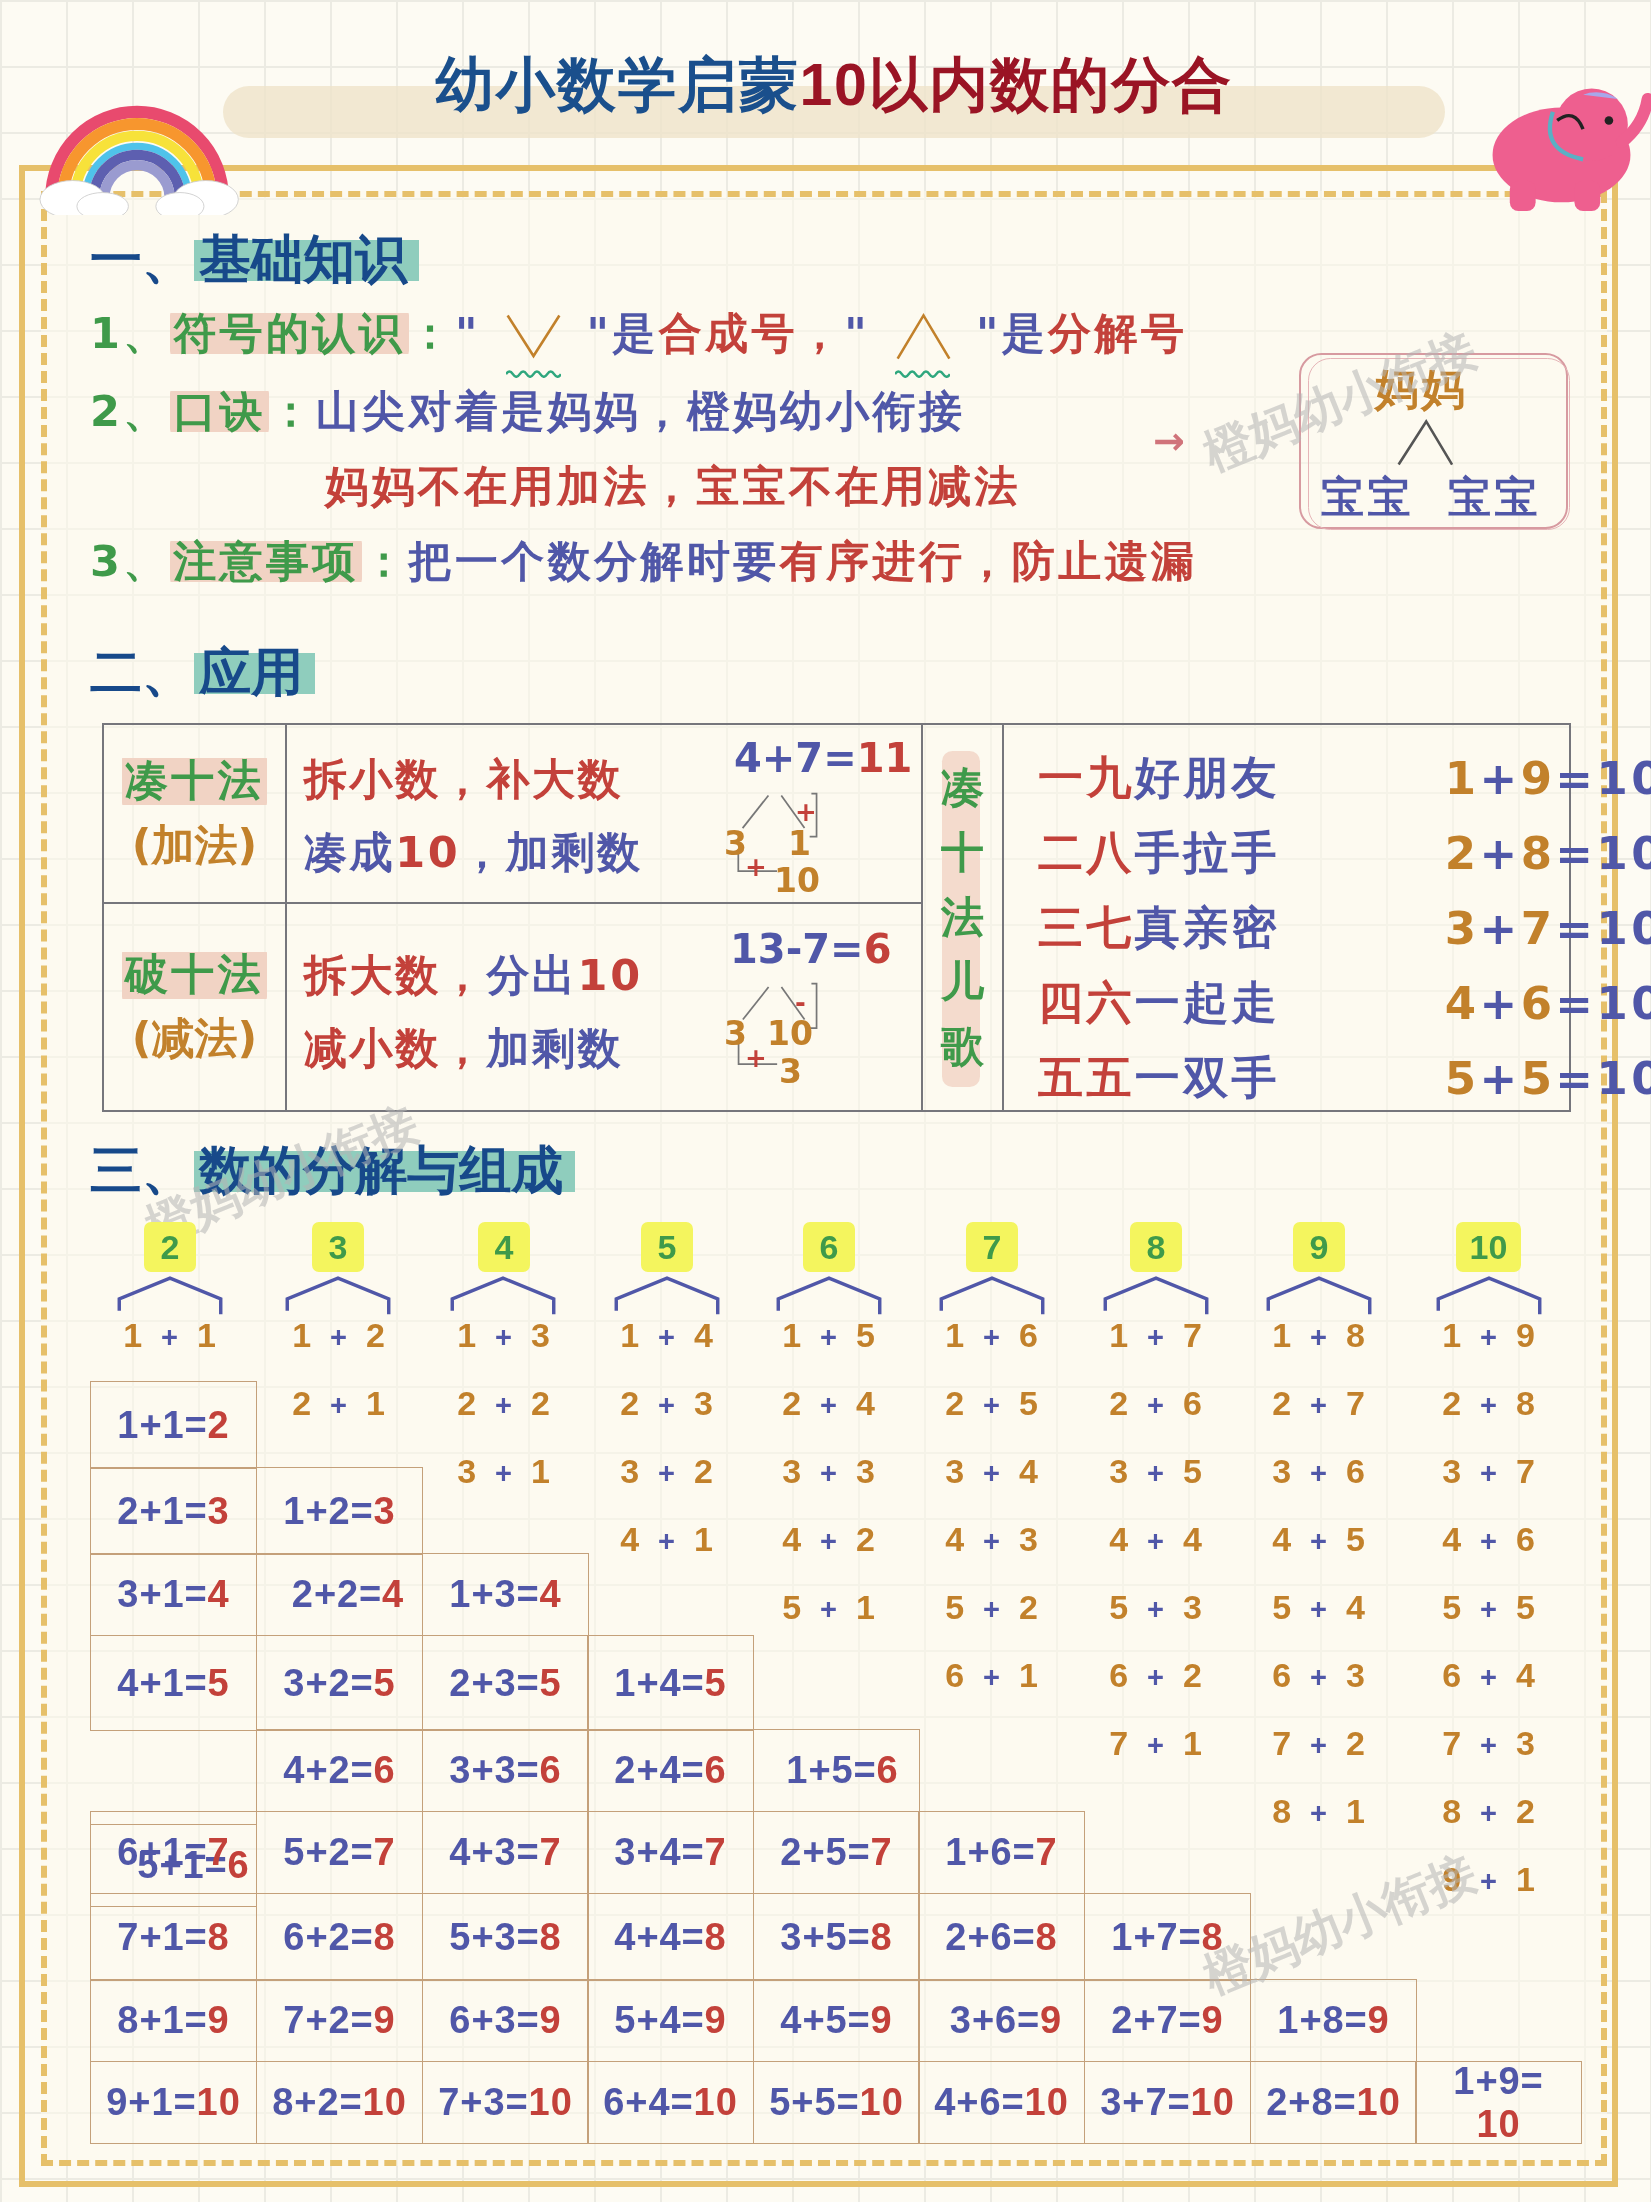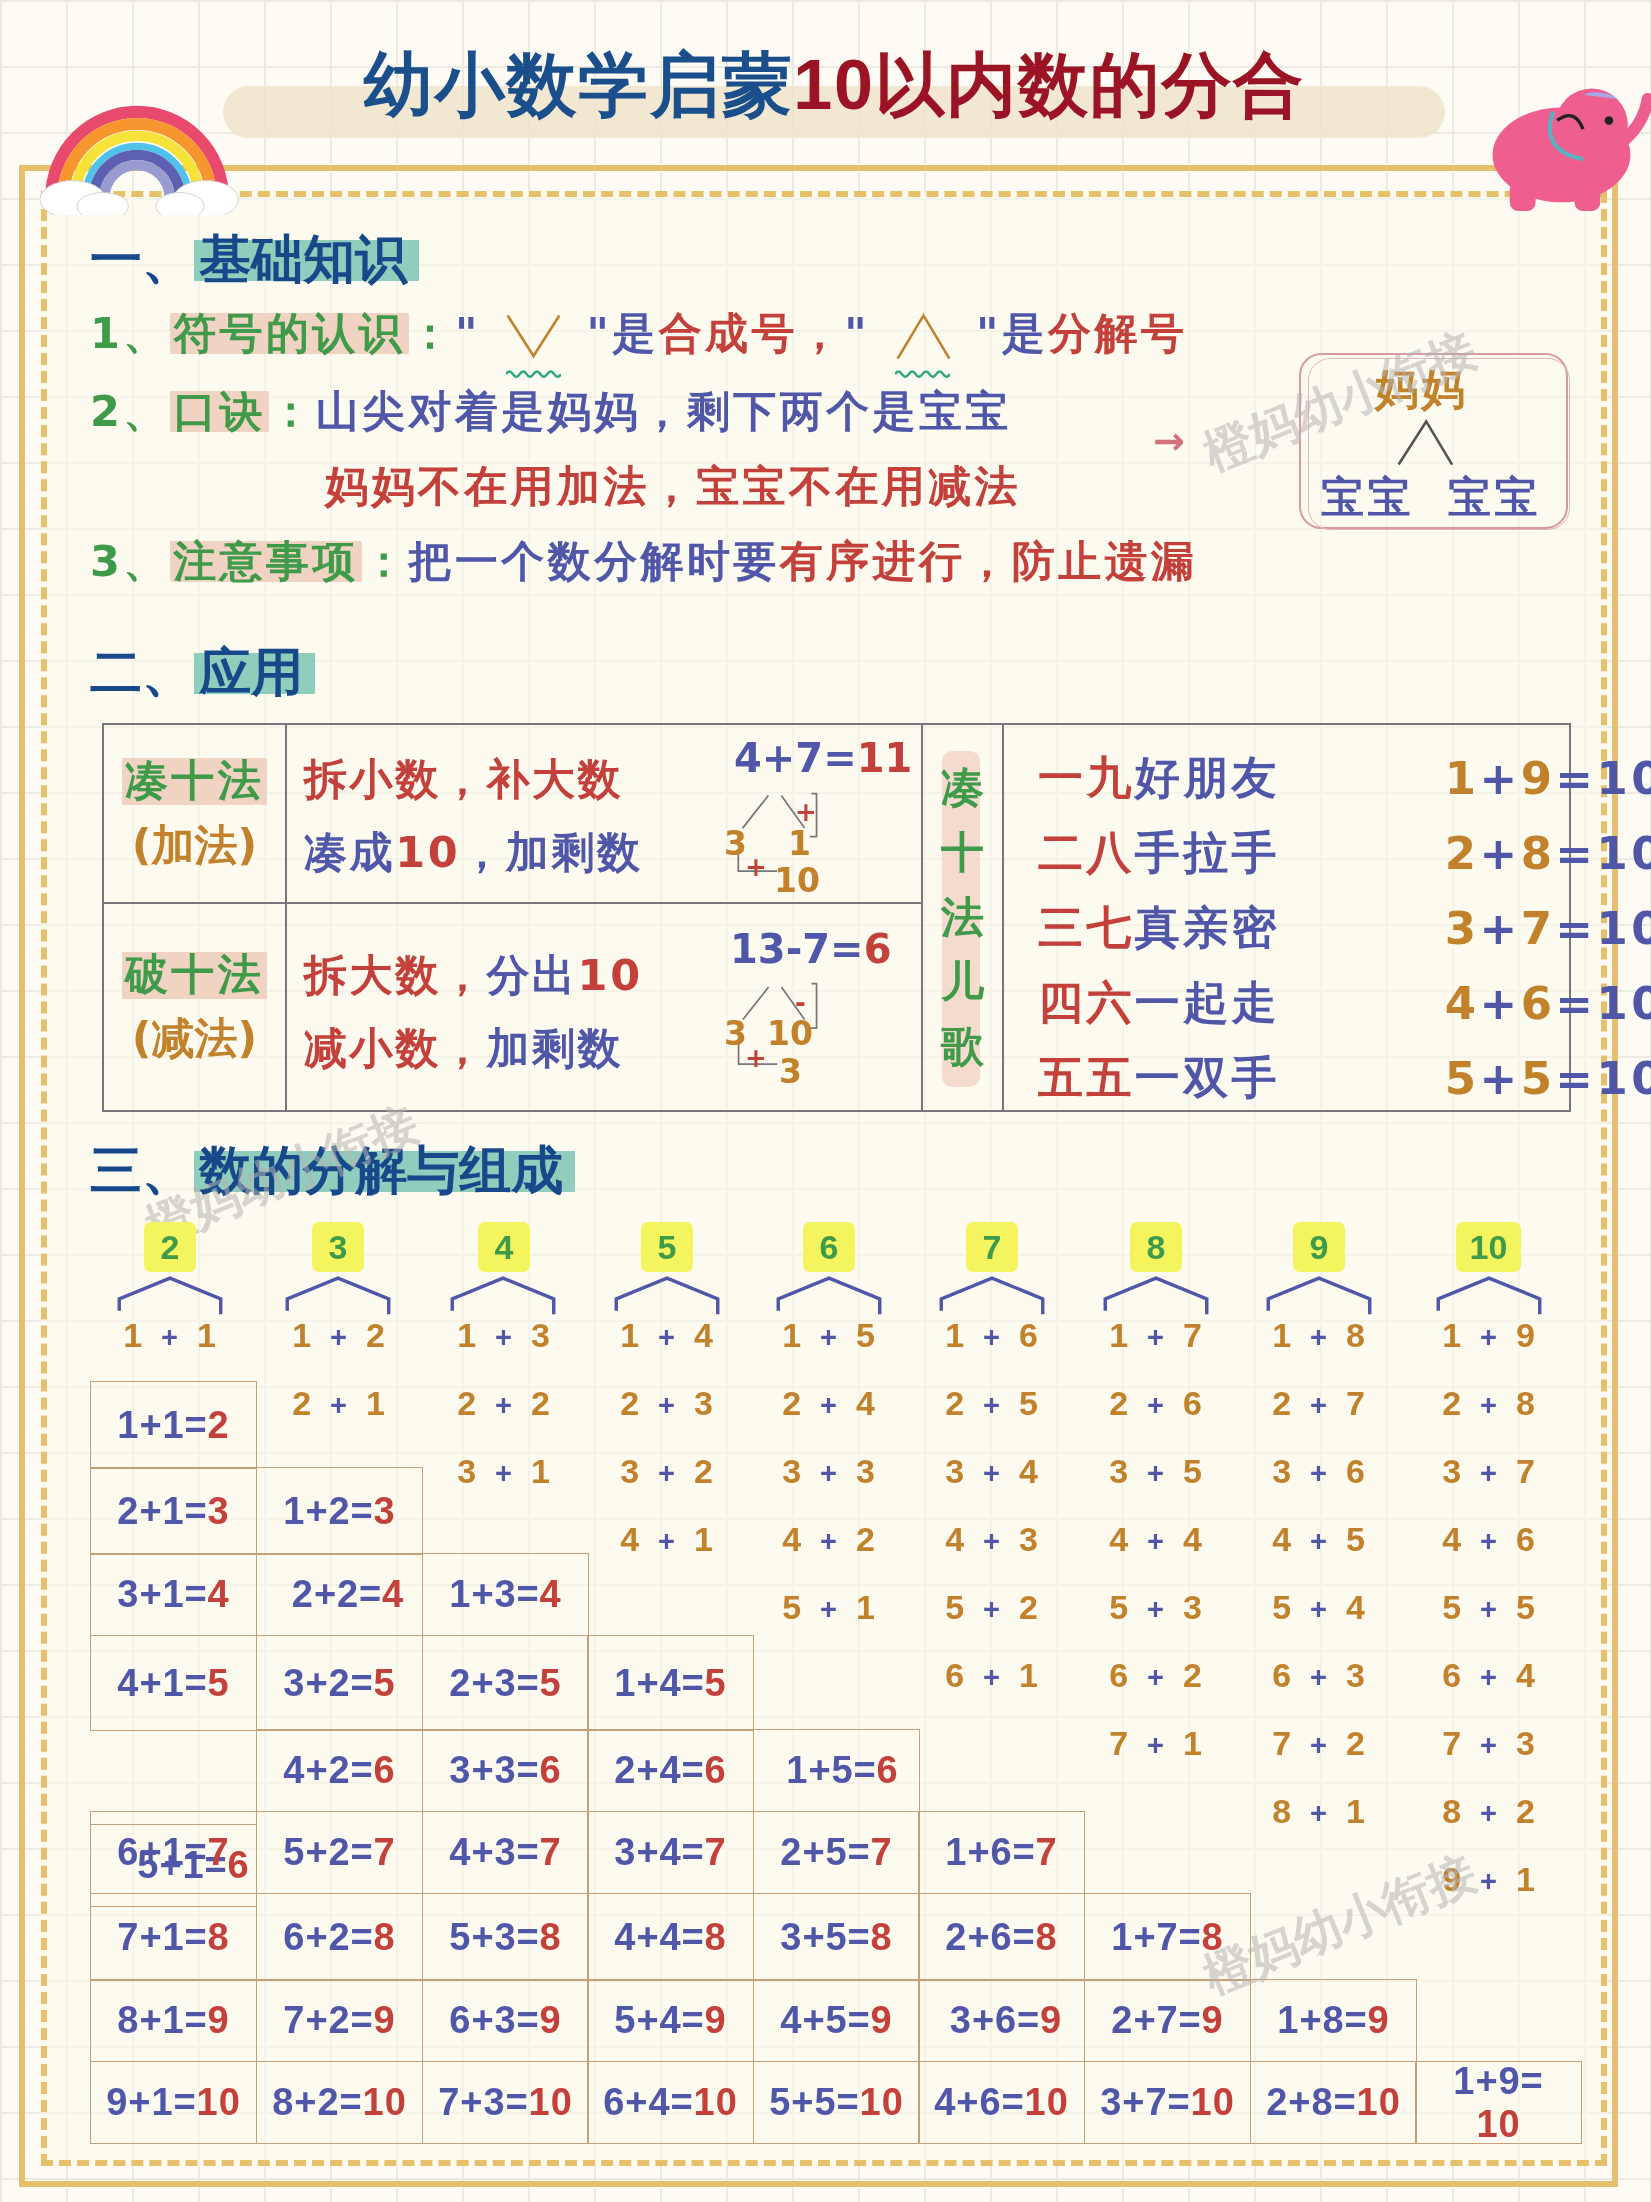--- a/index.html
+++ b/index.html
@@ -11,21 +11,21 @@
       linear-gradient(90deg, #ecebe3 1.7px, transparent 1.7px);
     background-size: 66px 66px;
     font-family: "DejaVu Sans", "Liberation Sans", sans-serif;
   }
   .abs { position:absolute; }
   .frame-outer { position:absolute; left:19px; top:165px; width:1599px; height:2022px; border:6px solid #e6c06a; box-sizing:border-box; }
   .frame-inner { position:absolute; left:41px; top:191px; width:1566px; height:1975px; border:6px dashed #e6c06a; box-sizing:border-box; background:rgba(253,249,236,0.55); }
 
   .title-wrap { position:absolute; left:163px; top:26px; width:1342px; height:120px; display:flex; align-items:center; justify-content:center; }
   .title-brush { position:absolute; left:60px; top:60px; width:1222px; height:52px; background:#efe4c9; border-radius:26px; opacity:0.8; }
-  .title { position:relative; font-family:"Liberation Sans", sans-serif; font-weight:bold; font-size:70px; letter-spacing:1.7px; white-space:nowrap; }
+  .title { position:relative; font-family:"Liberation Sans", sans-serif; font-weight:bold; font-size:59px; letter-spacing:1.7px; white-space:nowrap; }
   .t-blue { color:#1a4f8c; } .t-red { color:#9a1424; }
 
   .sec-h { position:absolute; font-weight:bold; font-size:52px; color:#17498a; font-family:"Liberation Sans", sans-serif; white-space:nowrap; }
   .hl-teal { background:linear-gradient(180deg, transparent 18%, #8fcdbd 18%, #8fcdbd 88%, transparent 88%); padding:0 12px 0 5.2px; border-radius:6.9px; }
 
   .line { position:absolute; font-size:43px; white-space:nowrap; font-weight:bold; letter-spacing:3.4px; }
   .green { color:#3f9a4a; } .blue { color:#5057a8; } .red { color:#c3413a; } .brown { color:#c2812b; }
   .hl-pink { background:linear-gradient(180deg, transparent 10%, #f1d3c4 10%, #f1d3c4 92%, transparent 92%); border-radius:6.9px; padding:0 3.4px; }
   .sym { display:inline-block; position:relative; width:69px; height:52px; vertical-align:middle; }
   .wavy { position:absolute; bottom:-15.5px; left:6.9px; width:55px; height:8.6px; }
@@ -104,21 +104,21 @@
         <polyline points="10,55 40,5 70,55" stroke="#c2812b" stroke-width="3" fill="none"></polyline>
       </svg>
     <svg class="wavy" viewBox="0 0 64 10">
         <path d="M0 6 Q4 0 8 6 T16 6 T24 6 T32 6 T40 6 T48 6 T56 6 T64 6" stroke="#2fa77e" stroke-width="3" fill="none"></path>
       </svg>
   </span>
   <span class="blue">"</span><span class="blue">是</span><span class="red">分解号</span>
 </div>
 
 <div class="line" style="left:90px;top:383px">
-  <span class="green">2、</span><span class="green hl-pink">口诀</span><span class="green">：</span><span class="blue">山尖对着是妈妈，剩下两个是宝宝</span>
+  <span class="green">2、</span><span class="green hl-pink">口诀</span><span class="green">：</span><span class="blue">山尖对着是妈妈，橙妈幼小衔接</span>
 </div>
 <div class="line red" style="left:325px;top:458px">妈妈不在用加法，宝宝不在用减法</div>
 
 <div class="line" style="left:90px;top:533px">
   <span class="green">3、</span><span class="green hl-pink">注意事项</span><span class="green">：</span><span class="blue">把一个数分解时要</span><span class="red">有序进行，防止遗漏</span>
 </div>
 
 <div class="abs" style="left:1153px;top:419px;font-size:38px;color:#d0737a;font-weight:bold">→</div>
 <div class="mama-box"></div>
 <div class="mama-box-inner"></div>

